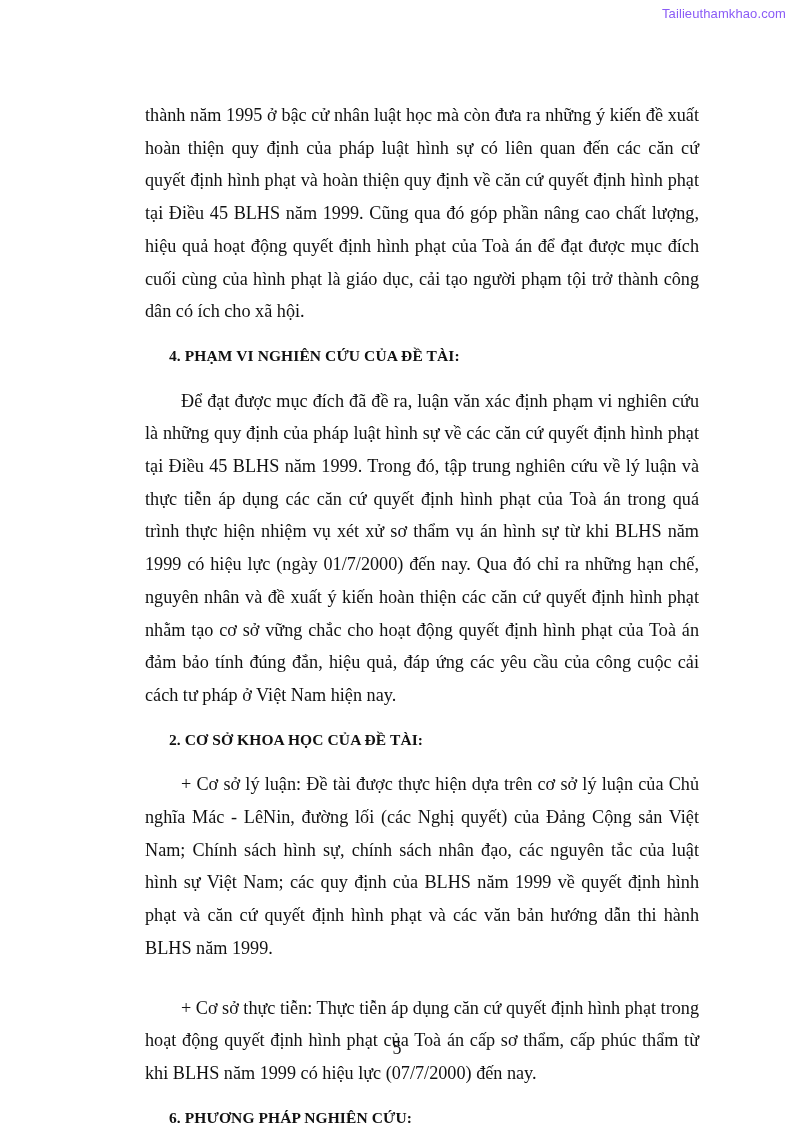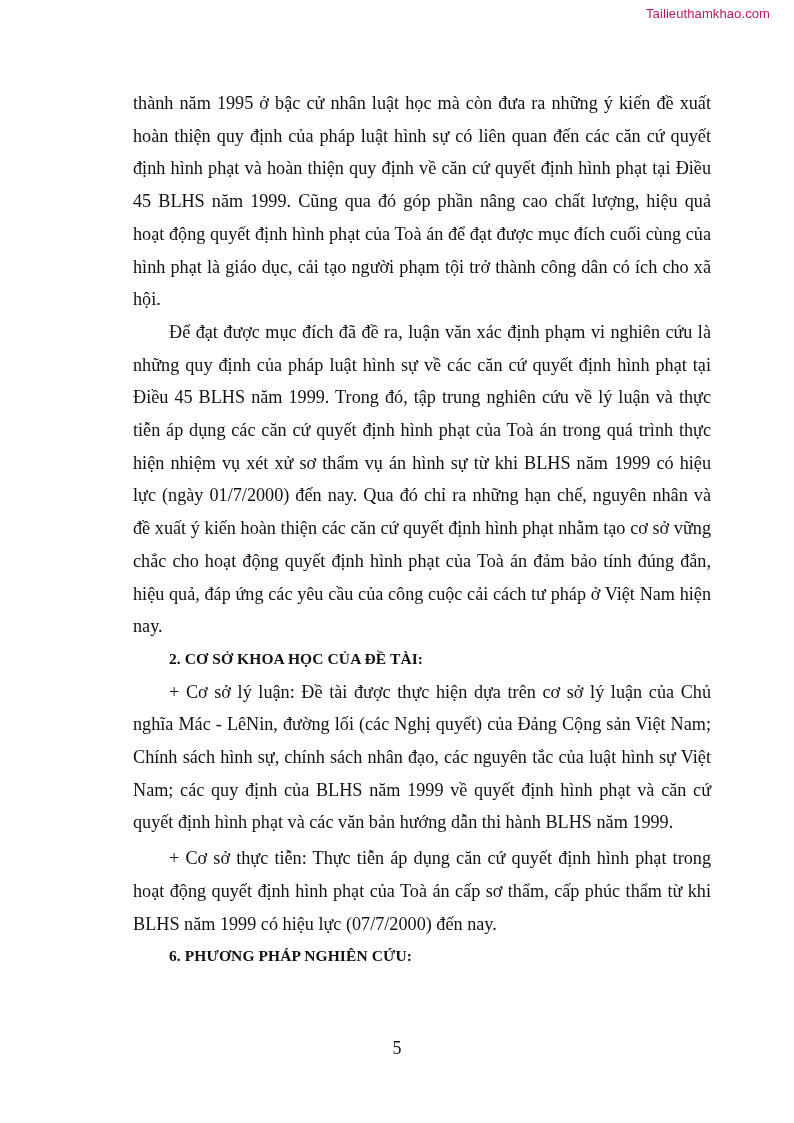--- a/index.html
+++ b/index.html
@@ -2,48 +2,49 @@
 <html><head>
   <meta charset="utf-8">
   <style>
     html, body { margin: 0; padding: 0; background: #ffffff; }
     body {
       width: 794px; height: 1123px; position: relative; overflow: hidden;
       font-family: "Liberation Serif", "DejaVu Serif", serif;
       color: #111111;
     }
     .watermark {
-      position: absolute; top: 6px; right: 24px;
+      position: absolute; top: 6px; right: 8px;
       font-family: "Liberation Sans", "DejaVu Sans", sans-serif;
-      font-size: 13px; color: #be185d; letter-spacing: 0.1px;
+      font-size: 13px; color: #8b5cf6; letter-spacing: 0.1px;
     }
     .page-body {
       position: absolute; left: 133px; top: 87px; width: 578px;
       font-size: 18.2px; line-height: 32.7px;
     }
-    .para { margin: 0; text-align: justify; text-align-last: left; }
+    .para { margin: 12px; text-align: justify; text-align-last: left; }
     .indent { text-indent: 36px; }
     .heading {
       margin: 0; padding-left: 36px; font-weight: bold; font-size: 15.5px;
       line-height: 32.7px; letter-spacing: 0.1px;
     }
     .gap { height: 3px; }
     .page-number {
       position: absolute; left: 0; width: 794px; top: 1038px; text-align: center;
       font-size: 18px;
     }
   </style>
 </head>
 <body>
 
 <div class="watermark">Tailieuthamkhao.com</div>
 
 <div class="page-body">
   <p class="para">thành năm 1995 ở bậc cử nhân luật học mà còn đưa ra những ý kiến đề xuất hoàn thiện quy định của pháp luật hình sự có liên quan đến các căn cứ quyết định hình phạt và hoàn thiện quy định về căn cứ quyết định hình phạt tại Điều 45 BLHS năm 1999. Cũng qua đó góp phần nâng cao chất lượng, hiệu quả hoạt động quyết định hình phạt của Toà án để đạt được mục đích cuối cùng của hình phạt là giáo dục, cải tạo người phạm tội trở thành công dân có ích cho xã hội.</p>
 
+  <h2 class="heading">4. PHẠM VI NGHIÊN CỨU CỦA ĐỀ TÀI:</h2>
   <p class="para indent">Để đạt được mục đích đã đề ra, luận văn xác định phạm vi nghiên cứu là những quy định của pháp luật hình sự về các căn cứ quyết định hình phạt tại Điều 45 BLHS năm 1999. Trong đó, tập trung nghiên cứu về lý luận và thực tiễn áp dụng các căn cứ quyết định hình phạt của Toà án trong quá trình thực hiện nhiệm vụ xét xử sơ thẩm vụ án hình sự từ khi BLHS năm 1999 có hiệu lực (ngày 01/7/2000) đến nay. Qua đó chỉ ra những hạn chế, nguyên nhân và đề xuất ý kiến hoàn thiện các căn cứ quyết định hình phạt nhằm tạo cơ sở vững chắc cho hoạt động quyết định hình phạt của Toà án đảm bảo tính đúng đắn, hiệu quả, đáp ứng các yêu cầu của công cuộc cải cách tư pháp ở Việt Nam hiện nay.</p>
 
   <h2 class="heading">2. CƠ SỞ KHOA HỌC CỦA ĐỀ TÀI:</h2>
   <p class="para indent">+ Cơ sở lý luận: Đề tài được thực hiện dựa trên cơ sở lý luận của Chủ nghĩa Mác - LêNin, đường lối (các Nghị quyết) của Đảng Cộng sản Việt Nam; Chính sách hình sự, chính sách nhân đạo, các nguyên tắc của luật hình sự Việt Nam; các quy định của BLHS năm 1999 về quyết định hình phạt và căn cứ quyết định hình phạt và các văn bản hướng dẫn thi hành BLHS năm 1999.</p>
   <div class="gap"></div>
   <p class="para indent">+ Cơ sở thực tiễn: Thực tiễn áp dụng căn cứ quyết định hình phạt trong hoạt động quyết định hình phạt của Toà án cấp sơ thẩm, cấp phúc thẩm từ khi BLHS năm 1999 có hiệu lực (07/7/2000) đến nay.</p>
 
   <h2 class="heading">6. PHƯƠNG PHÁP NGHIÊN CỨU:</h2>
 </div>
 

